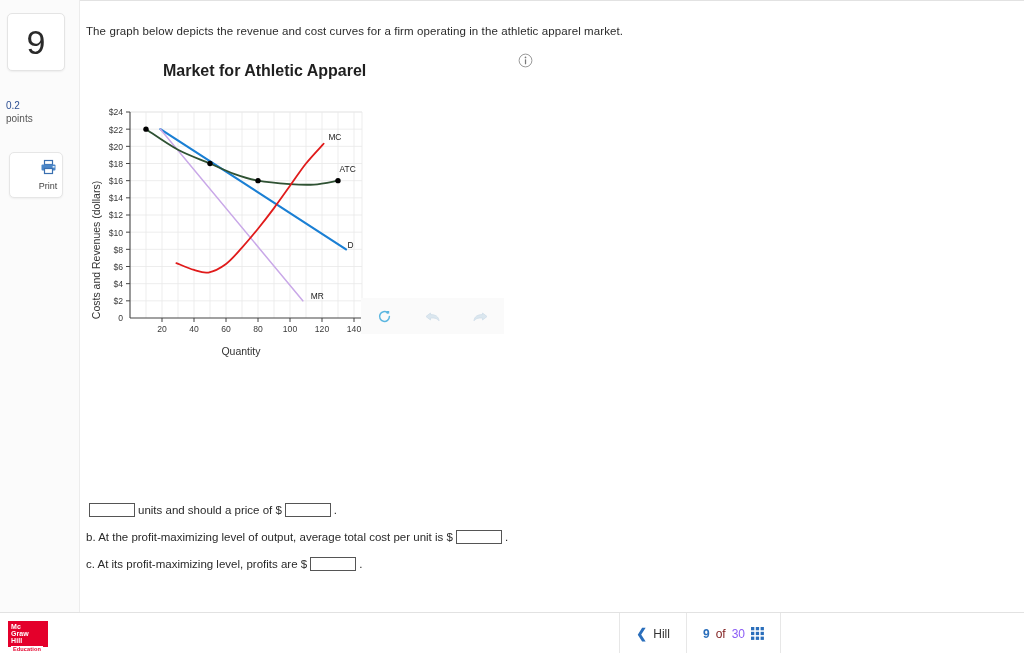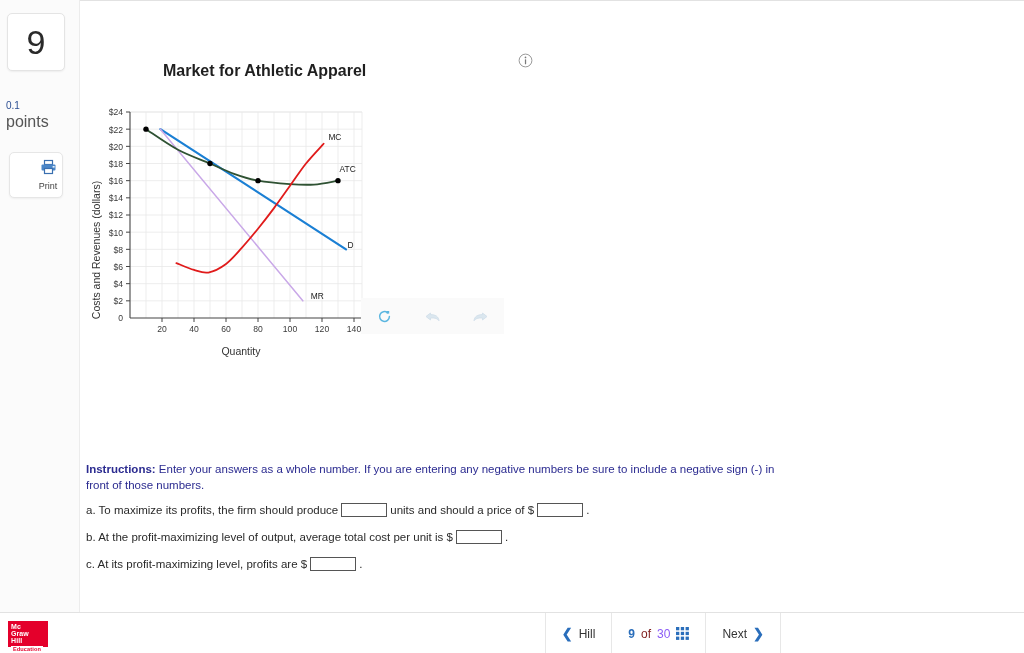--- a/index.html
+++ b/index.html
@@ -37,21 +37,21 @@
   }
   #qnum-card span {
     font-size: 34px; color: #2a2a2a; font-weight: 400; line-height: 1;
   }
   #points-value {
     position: absolute; left: 6px; top: 100px;
     font-size: 10px; color: #2c4f93;
   }
   #points-label {
     position: absolute; left: 6px; top: 113px;
-    font-size: 16px; color: #555;
+    font-size: 10px; color: #555;
   }
   #print-card {
     position: absolute; left: 9px; top: 152px;
     width: 54px; height: 46px;
     background: #ffffff;
     border: 1px solid #e6e6e6;
     border-radius: 5px;
     box-shadow: 0 1px 2px rgba(0,0,0,.05);
     display: flex; flex-direction: column; align-items: center; justify-content: center;
     gap: 2px;
@@ -171,35 +171,36 @@
 </head>
 <body>
 
 <div id="page">
   <div class="topline"></div>
 
   <div id="left-rail">
     <div id="qnum-card">
       <span>9</span>
     </div>
-    <div id="points-value">0.1</div>
+    <div id="points-value">0.2</div>
     <div id="points-label">points</div>
     <div id="print-card">
       <span>
         <svg width="17" height="16" viewBox="0 0 17 16">
           <rect x="4.5" y="1.5" width="8" height="4" fill="#ffffff" stroke="#3a6fb0" stroke-width="1.2"></rect>
           <rect x="1.5" y="5.5" width="14" height="6" rx="1" fill="#4a86c8"></rect>
           <rect x="4.5" y="9.5" width="8" height="5" fill="#ffffff" stroke="#3a6fb0" stroke-width="1.2"></rect>
           <rect x="12.6" y="7" width="2" height="1.6" fill="#e8f1fa"></rect>
         </svg>
       </span>
       <span class="label">Print</span>
     </div>
   </div>
 
+  <div id="question-text">The graph below depicts the revenue and cost curves for a firm operating in the athletic apparel market.</div>
 
   <div id="info-icon">
     <svg width="15" height="15" viewBox="0 0 15 15">
       <circle cx="7.5" cy="7.5" r="6.4" fill="none" stroke="#9a9a9a" stroke-width="1"></circle>
       <circle cx="7.5" cy="4.4" r="0.85" fill="#7a7a7a"></circle>
       <rect x="6.9" y="6.2" width="1.25" height="5" rx="0.5" fill="#7a7a7a"></rect>
     </svg>
   </div>
 
   <div id="chart-title">Market for Athletic Apparel</div>
@@ -320,26 +321,22 @@
         <path d="M6.5 4 L2 7.5 L6.5 11 L6.5 9 C11 8.6 13.5 9.6 15 11.8 C14.6 7.6 11.6 5.6 6.5 5.6 Z" fill="#dbe7ef" stroke="#cfdde8" stroke-width="0.8"></path>
       </svg>
     </div>
     <div class="tbtn">
       <svg width="17" height="15" viewBox="0 0 17 15">
         <path d="M10.5 4 L15 7.5 L10.5 11 L10.5 9 C6 8.6 3.5 9.6 2 11.8 C2.4 7.6 5.4 5.6 10.5 5.6 Z" fill="#dbe7ef" stroke="#cfdde8" stroke-width="0.8"></path>
       </svg>
     </div>
   </div>
 
-  <div id="instructions">
-    <b>Instructions:</b><span> Enter your answers as a whole number. If you are entering any negative numbers be sure to include a negative sign (-) in front of those numbers.</span>
-  </div>
 
   <div class="qrow" id="row-a">
-    <span>a. To maximize its profits, the firm should produce</span>
     <input class="ansbox" type="text" value="" style="">
     <span>units and should a price of $</span>
     <input class="ansbox" type="text" value="" style="">
     <span>.</span>
   </div>
 
   <div class="qrow" id="row-b">
     <span>b. At the profit-maximizing level of output, average total cost per unit is $</span>
     <input class="ansbox" type="text" value="" style="">
     <span>.</span>
@@ -374,19 +371,15 @@
             <rect x="9.6" y="0" width="3.3" height="3.3" fill="#2a6ebb"></rect>
             <rect x="0" y="4.8" width="3.3" height="3.3" fill="#2a6ebb"></rect>
             <rect x="4.8" y="4.8" width="3.3" height="3.3" fill="#2a6ebb"></rect>
             <rect x="9.6" y="4.8" width="3.3" height="3.3" fill="#2a6ebb"></rect>
             <rect x="0" y="9.6" width="3.3" height="3.3" fill="#2a6ebb"></rect>
             <rect x="4.8" y="9.6" width="3.3" height="3.3" fill="#2a6ebb"></rect>
             <rect x="9.6" y="9.6" width="3.3" height="3.3" fill="#2a6ebb"></rect>
           </svg>
         </span>
       </div>
-      <div class="seg clickable">
-        <span>Next</span>
-        <span class="chev">❯</span>
-      </div>
     </div>
   </div>
 </div>
 
 </body></html>

